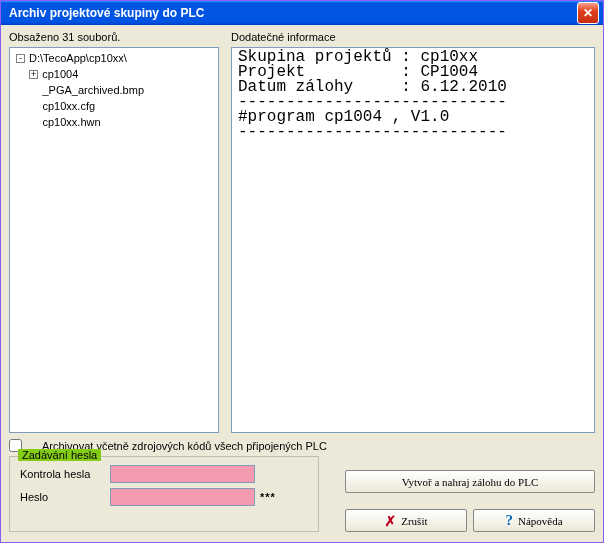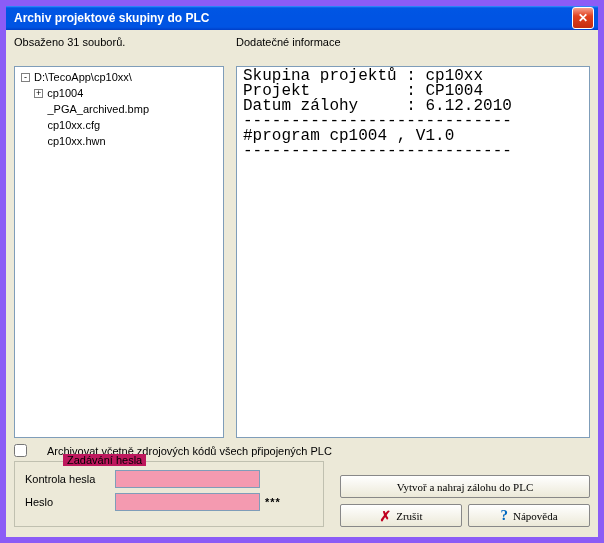--- a/index.html
+++ b/index.html
@@ -1,43 +1,43 @@
 <!DOCTYPE html>
 <html><head>
 <meta charset="utf-8">
 <style>
   html,body{margin:0;padding:0;font-family:Tahoma,Arial,sans-serif;font-size:11px;background:#ece9d8;}
-  .window{width:604px;height:543px;border:6px solid #8b5cf6;box-sizing:border-box;background:#ece9d8;display:flex;flex-direction:column;}
+  .window{width:604px;height:543px;border:1px solid #8b5cf6;box-sizing:border-box;background:#ece9d8;display:flex;flex-direction:column;}
   .titlebar{height:24px;background:linear-gradient(to bottom,#3a95ff 0%,#0056e4 8%,#0054e3 40%,#0054e3 88%,#003ec7 100%);display:flex;align-items:center;padding:0 4px;color:#fff;}
   .titlebar .title{flex:1;font-weight:bold;font-size:12px;padding-left:4px;}
   .close-btn{width:20px;height:20px;background:linear-gradient(to bottom,#f7a08e,#e1411f 40%,#c52d0f);border:1px solid #fff;border-radius:3px;display:flex;align-items:center;justify-content:center;color:#fff;font-weight:bold;font-family:Arial;font-size:12px;}
   .client{flex:1;padding:6px 8px 10px 8px;display:flex;flex-direction:column;box-sizing:border-box;}
   .top-area{flex:1;display:flex;gap:12px;min-height:0;}
   .col{display:flex;flex-direction:column;min-height:0;}
   .col.left{flex:0 0 210px;}
   .col.right{flex:1;}
-  .col-label{margin-bottom:18px;}
+  .col-label{margin-bottom:4px;}
   .panel{flex:1;background:#fff;border:1px solid #7f9db9;overflow:auto;box-sizing:border-box;}
   .tree{padding:2px 0 2px 4px;white-space:nowrap;font-size:11px;}
   .tree-item{display:flex;align-items:center;height:16px;}
   .tree-lines{font-family:monospace;color:#808080;letter-spacing:0;white-space:pre;font-size:11px;}
   .exp-box{width:9px;height:9px;border:1px solid #808080;display:inline-flex;align-items:center;justify-content:center;font-size:9px;line-height:7px;color:#000;background:#fff;margin:0 2px;box-sizing:border-box;}
   .node-label{padding-left:2px;}
   .info-panel{font-family:"Courier New",monospace;font-size:16px;padding:2px 6px;white-space:pre;line-height:15px;}
   .chk-row{margin-top:6px;display:flex;align-items:center;gap:20px;}
   input[type=checkbox]{width:13px;height:13px;margin:0;}
   .groupbox{border:1px solid #c0c0b0;margin-top:4px;padding:8px 10px 10px 10px;position:relative;width:310px;box-sizing:border-box;}
-  .groupbox-title{position:absolute;top:-8px;left:8px;background:#be185d;padding:0 4px;margin-left:40px;}
+  .groupbox-title{position:absolute;top:-8px;left:8px;background:#84cc16;padding:0 4px;}
   .pwd-row{display:flex;align-items:center;margin-bottom:5px;}
   .pwd-row:last-child{margin-bottom:0;}
   .pwd-label{width:90px;}
   .pwd-input{width:145px;height:18px;border:1px solid #7f9db9;background:#f49ab0;box-sizing:border-box;}
   .stars{padding-left:5px;font-weight:bold;letter-spacing:1px;}
   .bottom-area{display:flex;}
-  .right-btns{flex:1;display:flex;flex-direction:column;align-items:flex-end;justify-content:flex-end;gap:6px;padding-left:8px;padding-top:18px;}
+  .right-btns{flex:1;display:flex;flex-direction:column;align-items:flex-end;justify-content:flex-end;gap:16px;padding-left:8px;padding-top:18px;}
   .btn{height:23px;border:1px solid #888;background:linear-gradient(to bottom,#fff,#ece9d8);border-radius:2px;display:flex;align-items:center;justify-content:center;padding:0 14px;box-sizing:border-box;font-family:Tahoma;font-size:11px;gap:5px;}
   .btn.wide{width:250px;}
   .btn-row{display:flex;gap:6px;}
   .btn-row .btn{width:122px;}
   .x-icon{color:#c00020;font-weight:bold;font-size:14px;font-family:Arial;}
   .q-icon{color:#0068c0;font-weight:bold;font-size:15px;font-family:Georgia,serif;}
 </style>
 </head>
 <body>
 

